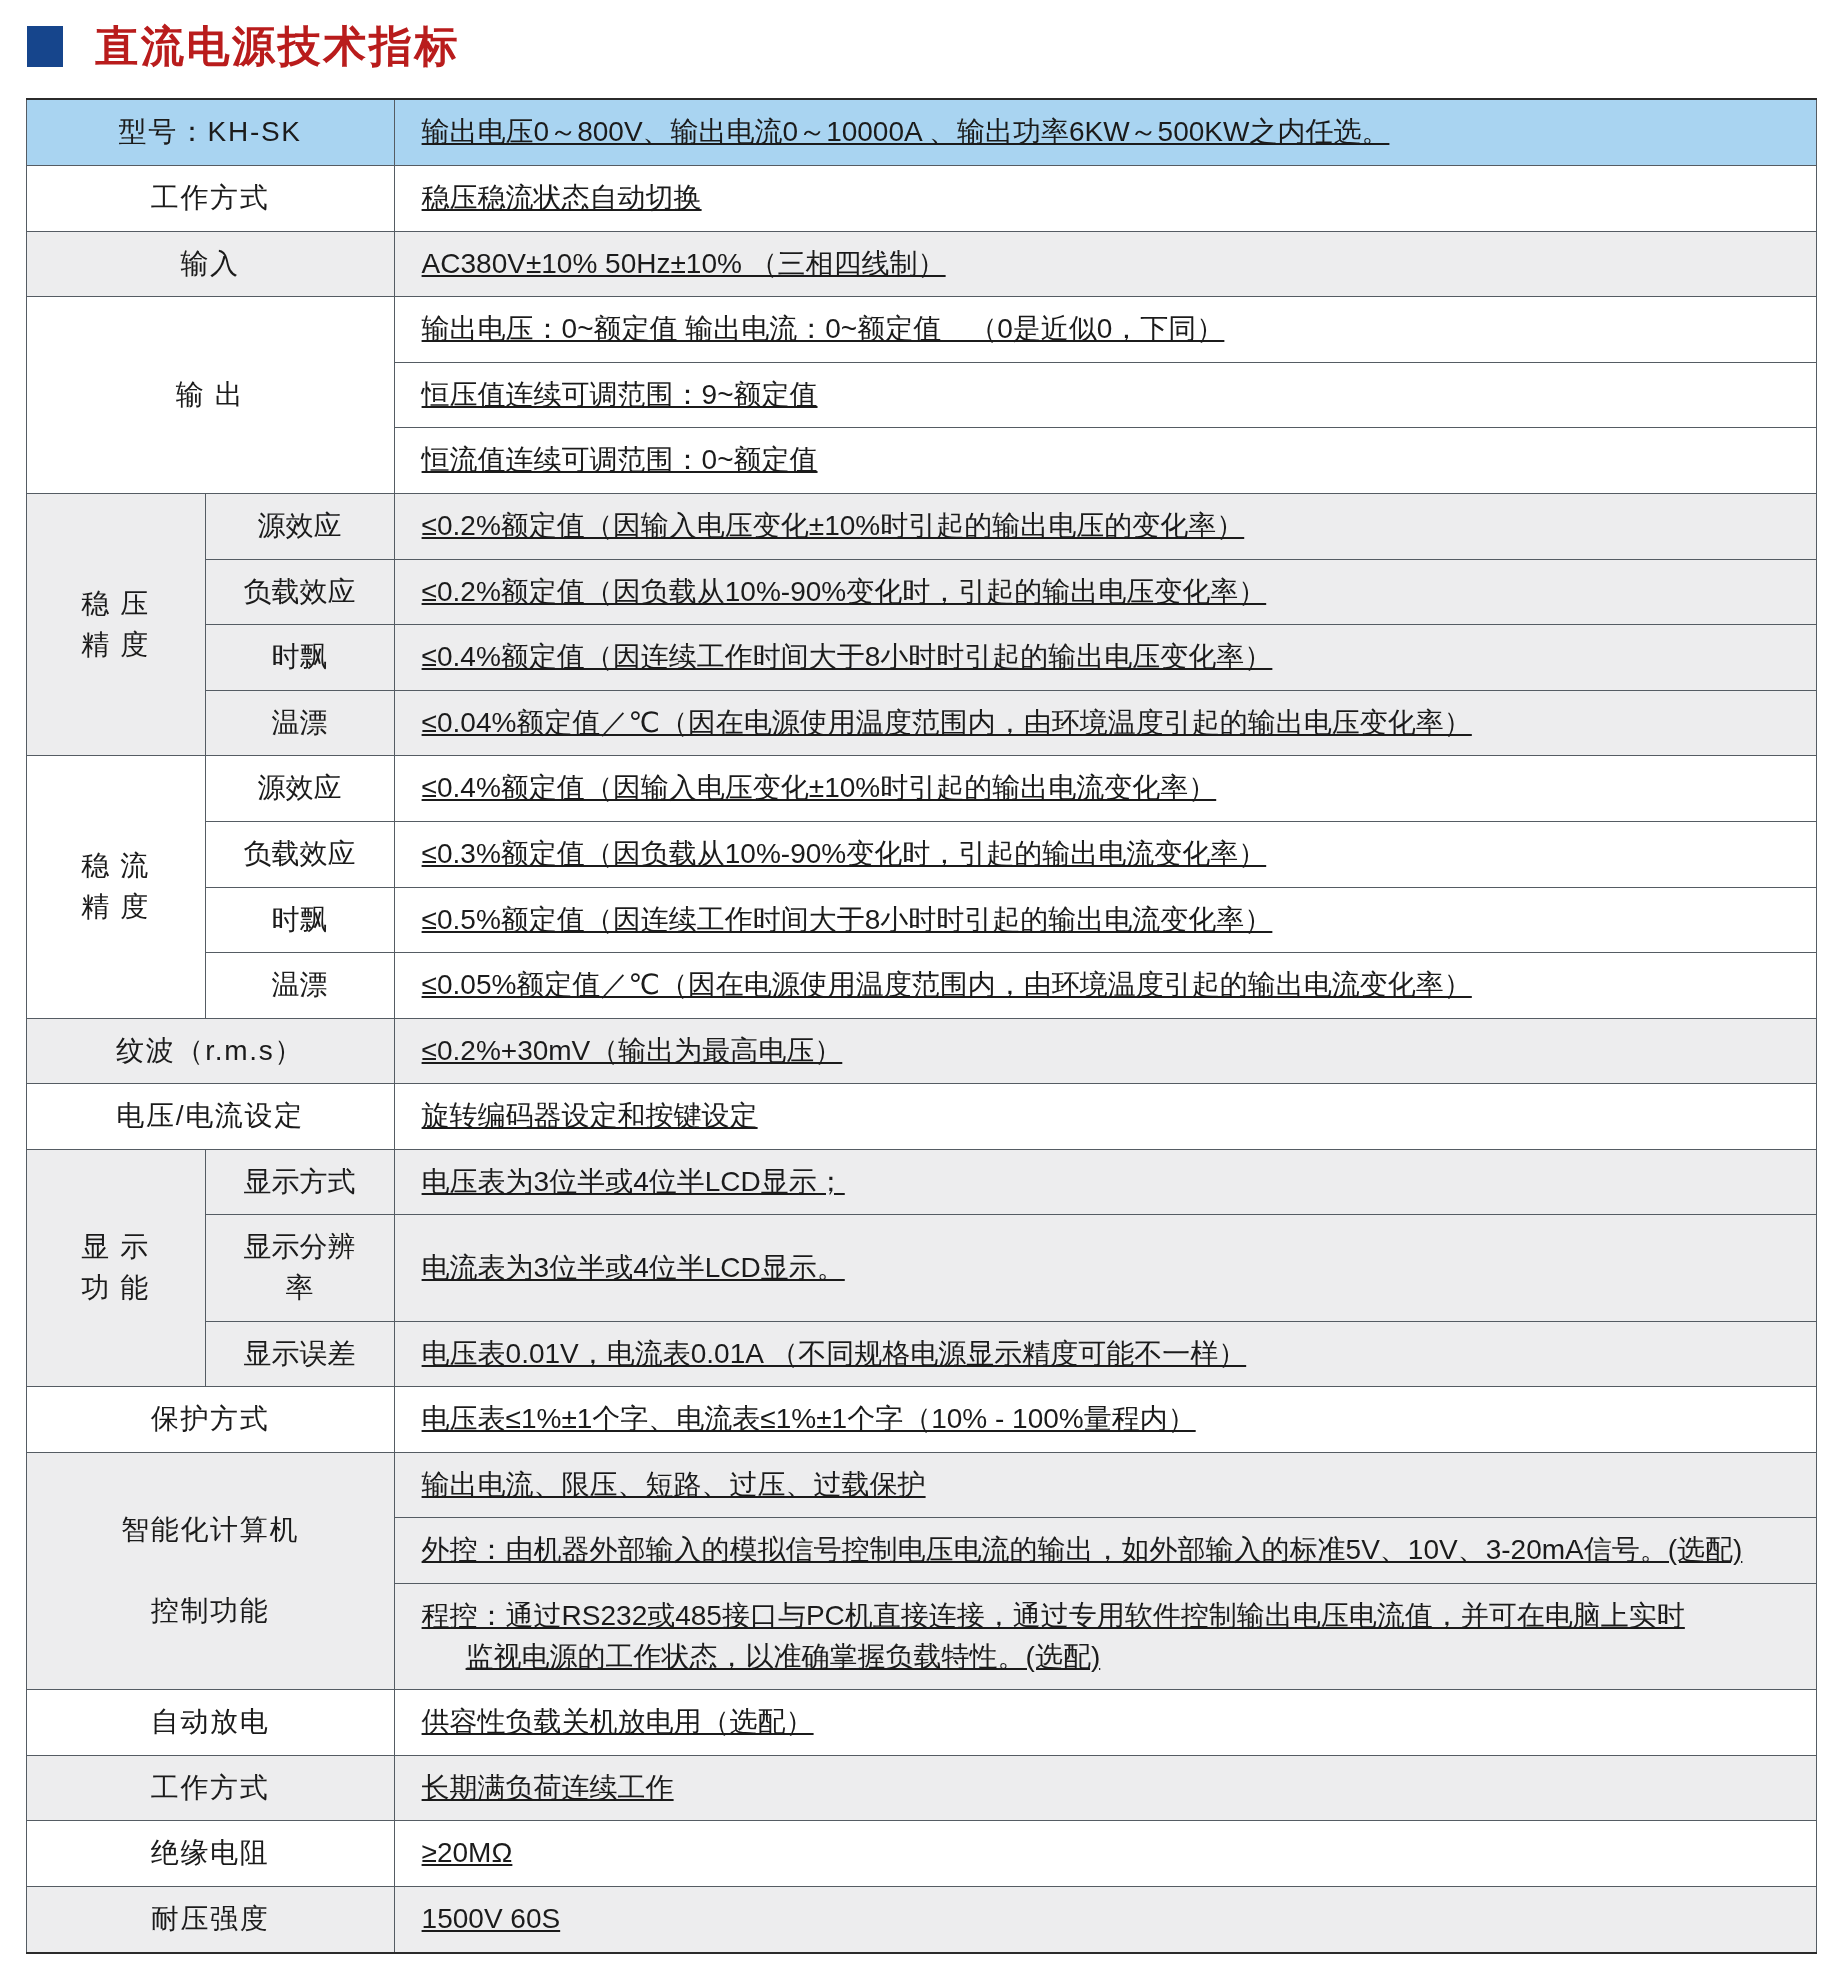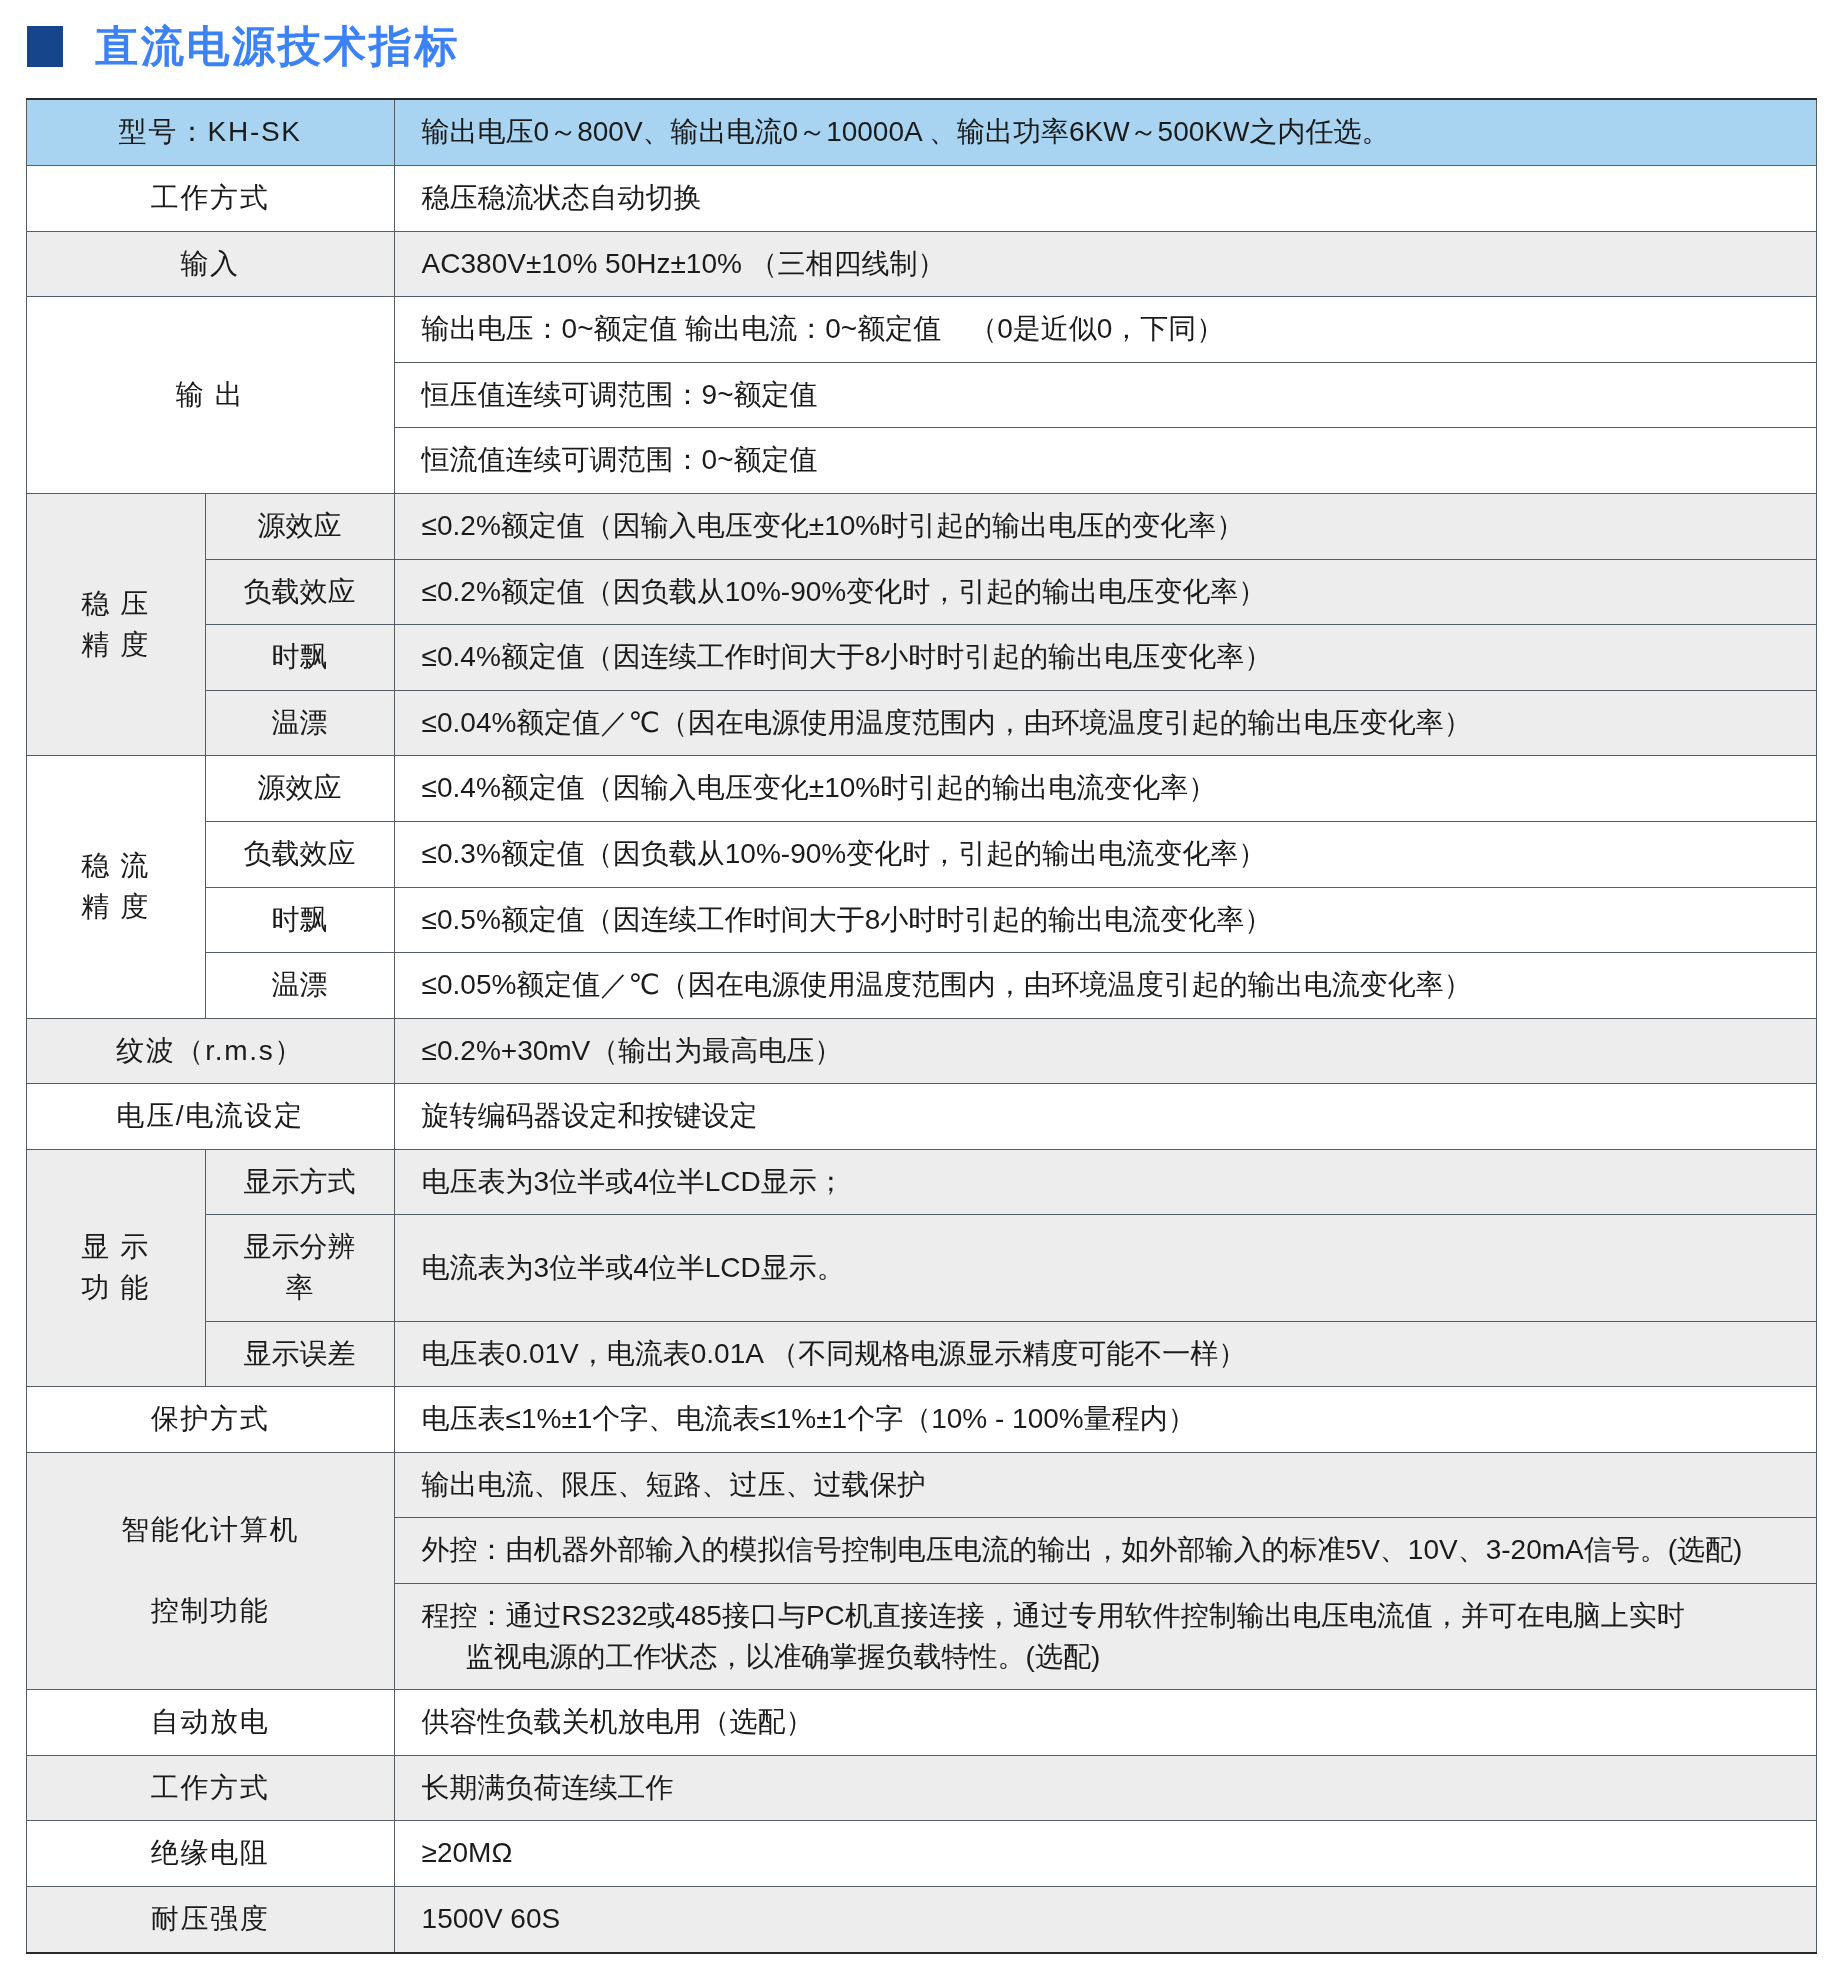--- a/index.html
+++ b/index.html
@@ -36,21 +36,21 @@
     background: #16458c;
     margin-left: 1.7px;
     flex: 0 0 auto;
   }
   .title-text {
     margin-left: 32px;
     font-family: "DejaVu Serif", "Liberation Serif", serif;
     font-size: 43px;
     font-weight: bold;
     letter-spacing: 2.6px;
-    color: #3b82f6;
+    color: #b91c1c;
     line-height: 1;
   }
 
   
   .spec-table {
     border-collapse: collapse;
     width: 1790px;
     margin-top: 20.4px;
     table-layout: fixed;
     border-top: 2.6px solid #2b2b2b;
@@ -79,20 +79,21 @@
     white-space: pre-line;
   }
   .lbl-sub {
     text-align: center;
     font-size: 26.4px;
     letter-spacing: 0px;
   }
   .val {
     text-align: left;
     padding-left: 19px;
+    text-decoration: underline;
   }
   .val-sm { font-size: 26.4px; }
 
   
   tr.head td { background: #a9d4f1; }
   tr.shade td { background: #ededee; }
   td.shade-cell { background: #ededee; }
   td.plain-cell { background: #ffffff; margin-top: 40px; }
 
   .para {

